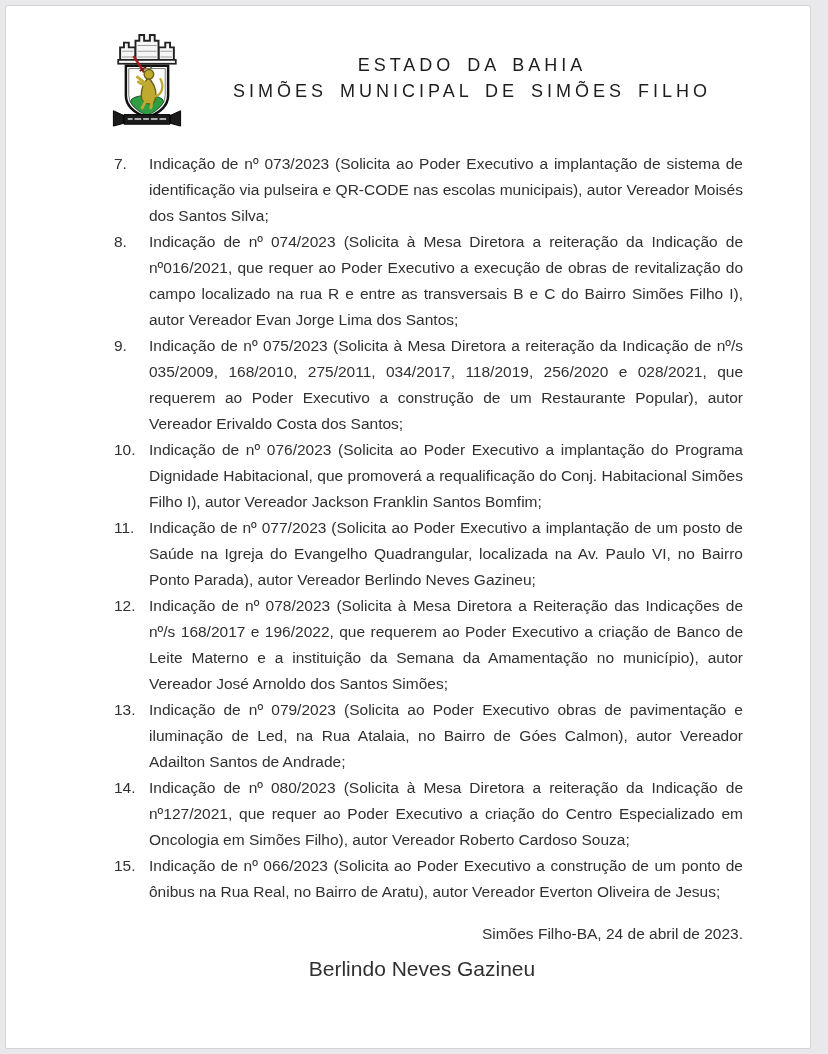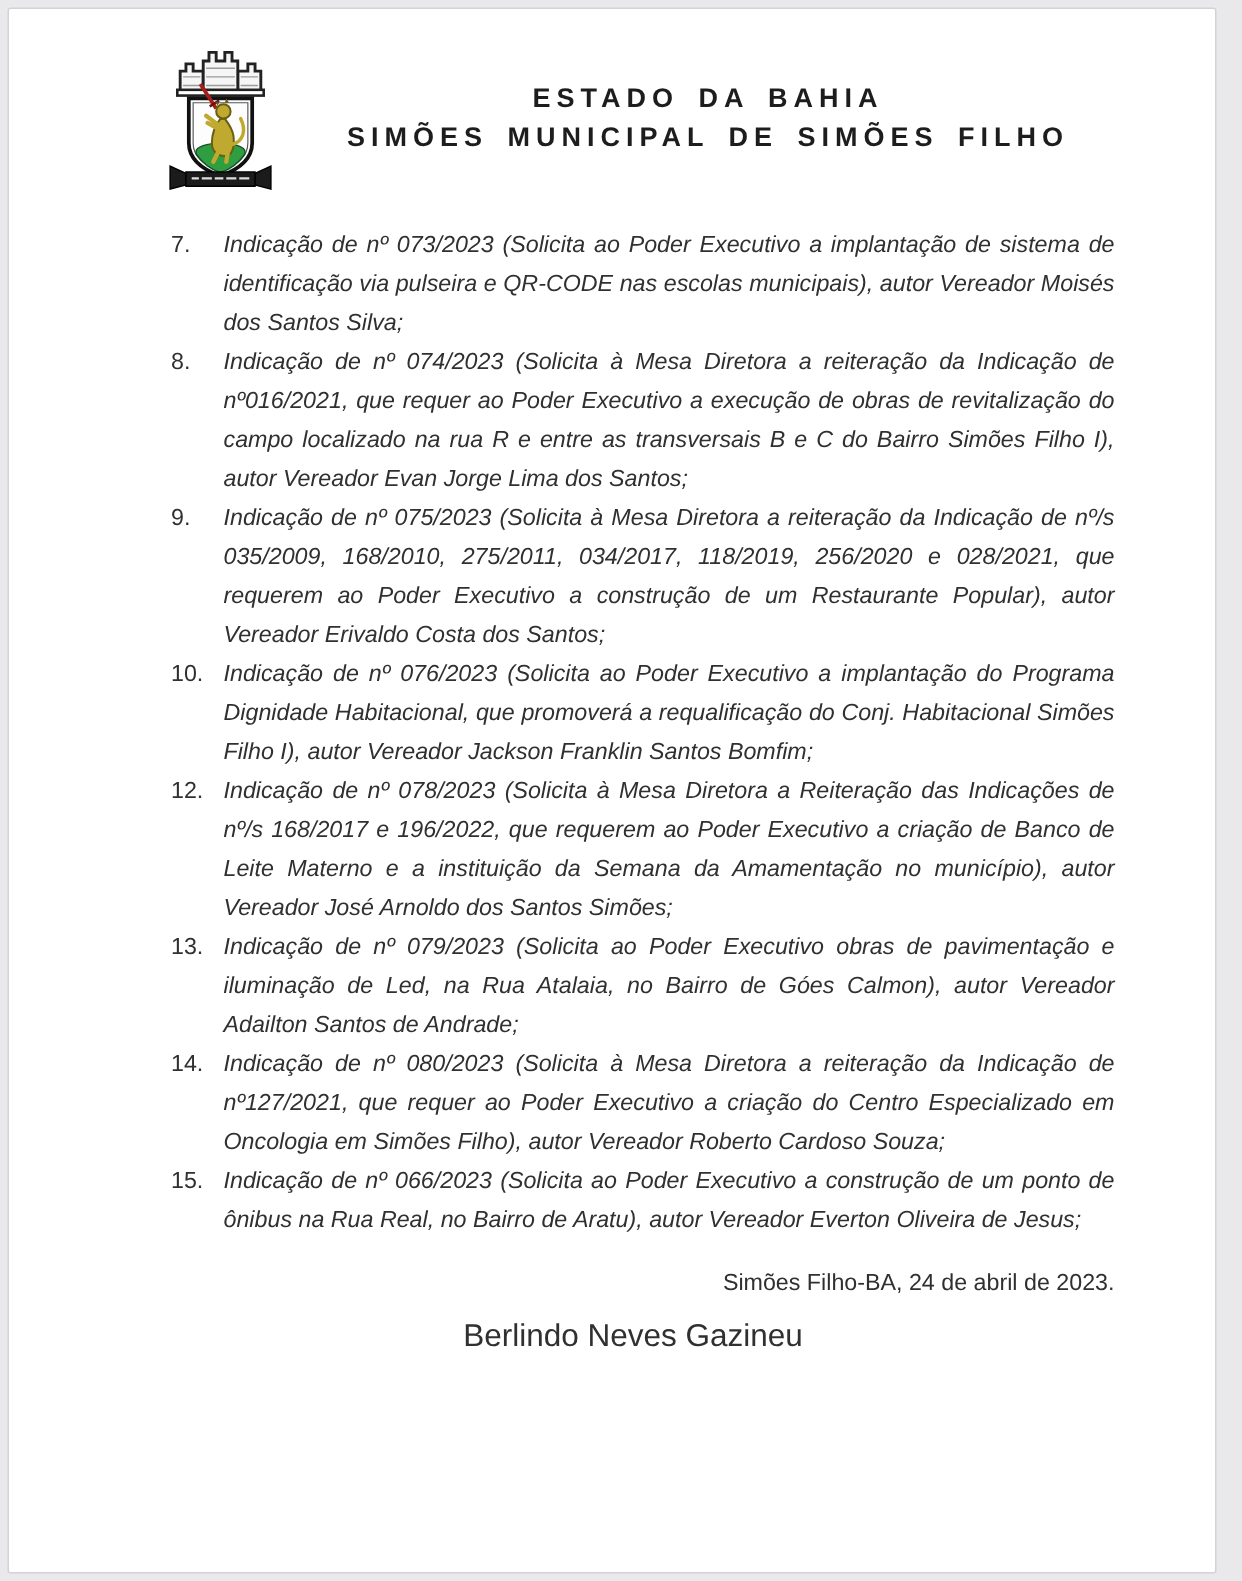--- a/index.html
+++ b/index.html
@@ -22,33 +22,33 @@
     color:#303030;
   }
   
   .doc-header{position:relative;height:140px;}
   .crest{position:absolute;left:-2px;top:24px;width:96px;height:102px;}
   .org-block{
     position:absolute;left:100px;right:0;top:46px;
     text-align:center;color:#1d1d1d;
   }
   .org-line{
-    font-weight:bold;
+    font-weight:normal;
     font-size:18px;line-height:26px;
     letter-spacing:4px;word-spacing:4px;
     white-space:nowrap;
   }
   
   .doc-list{
     list-style:none;margin:5px 0 0 0;padding:0;
     font-size:15.5px;line-height:26px;
   }
   .item{position:relative;padding-left:48px;}
   .item .num{position:absolute;left:13px;top:0;}
-  .item .txt{margin:0;text-align:justify;font-style:italic;}
+  .item .txt{margin:0;text-align:justify;}
   
   .dateline{
     margin-top:16px;
     text-align:right;font-size:15.5px;line-height:26px;
   }
   .signature{
     margin-top:12px;
     text-align:center;font-size:21px;line-height:20px;
   }
 </style>
@@ -104,20 +104,24 @@
       </li>
       <li class="item">
         <span class="num">9.</span>
         <p class="txt">Indicação de nº 075/2023 (Solicita à Mesa Diretora a reiteração da Indicação de nº/s 035/2009, 168/2010, 275/2011, 034/2017, 118/2019, 256/2020 e 028/2021, que requerem ao Poder Executivo a construção de um Restaurante Popular), autor Vereador Erivaldo Costa dos Santos;</p>
       </li>
       <li class="item">
         <span class="num">10.</span>
         <p class="txt">Indicação de nº 076/2023 (Solicita ao Poder Executivo a implantação do Programa Dignidade Habitacional, que promoverá a requalificação do Conj. Habitacional Simões Filho I), autor Vereador Jackson Franklin Santos Bomfim;</p>
       </li>
       <li class="item">
+        <span class="num">11.</span>
+        <p class="txt">Indicação de nº 077/2023 (Solicita ao Poder Executivo a implantação de um posto de Saúde na Igreja do Evangelho Quadrangular, localizada na Av. Paulo VI, no Bairro Ponto Parada), autor Vereador Berlindo Neves Gazineu;</p>
+      </li>
+      <li class="item">
         <span class="num">12.</span>
         <p class="txt">Indicação de nº 078/2023 (Solicita à Mesa Diretora a Reiteração das Indicações de nº/s 168/2017 e 196/2022, que requerem ao Poder Executivo a criação de Banco de Leite Materno e a instituição da Semana da Amamentação no município), autor Vereador José Arnoldo dos Santos Simões;</p>
       </li>
       <li class="item">
         <span class="num">13.</span>
         <p class="txt">Indicação de nº 079/2023 (Solicita ao Poder Executivo obras de pavimentação e iluminação de Led, na Rua Atalaia, no Bairro de Góes Calmon), autor Vereador Adailton Santos de Andrade;</p>
       </li>
       <li class="item">
         <span class="num">14.</span>
         <p class="txt">Indicação de nº 080/2023 (Solicita à Mesa Diretora a reiteração da Indicação de nº127/2021, que requer ao Poder Executivo a criação do Centro Especializado em Oncologia em Simões Filho), autor Vereador Roberto Cardoso Souza;</p>

